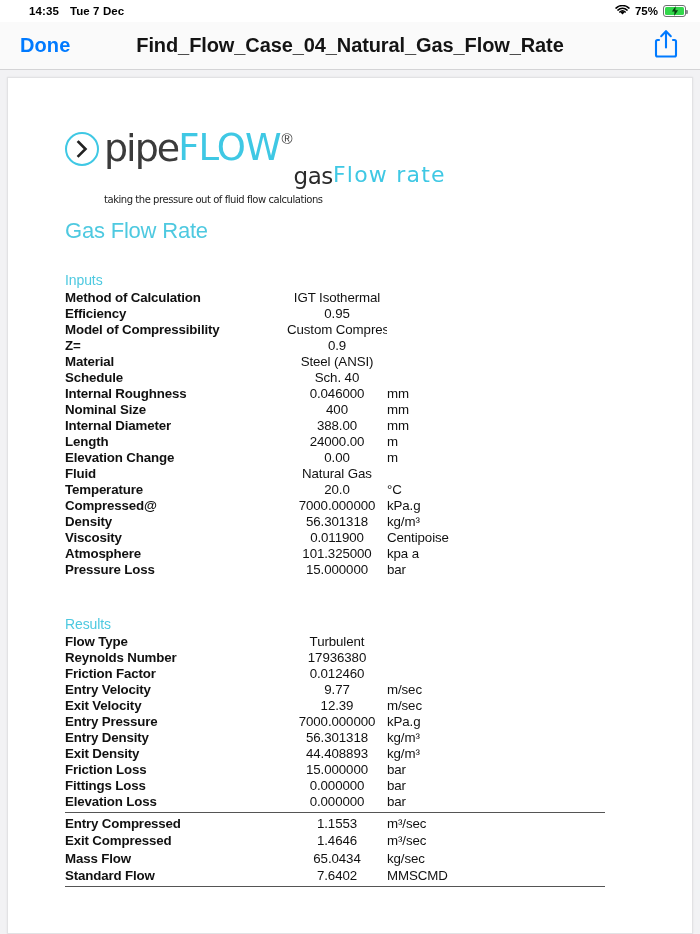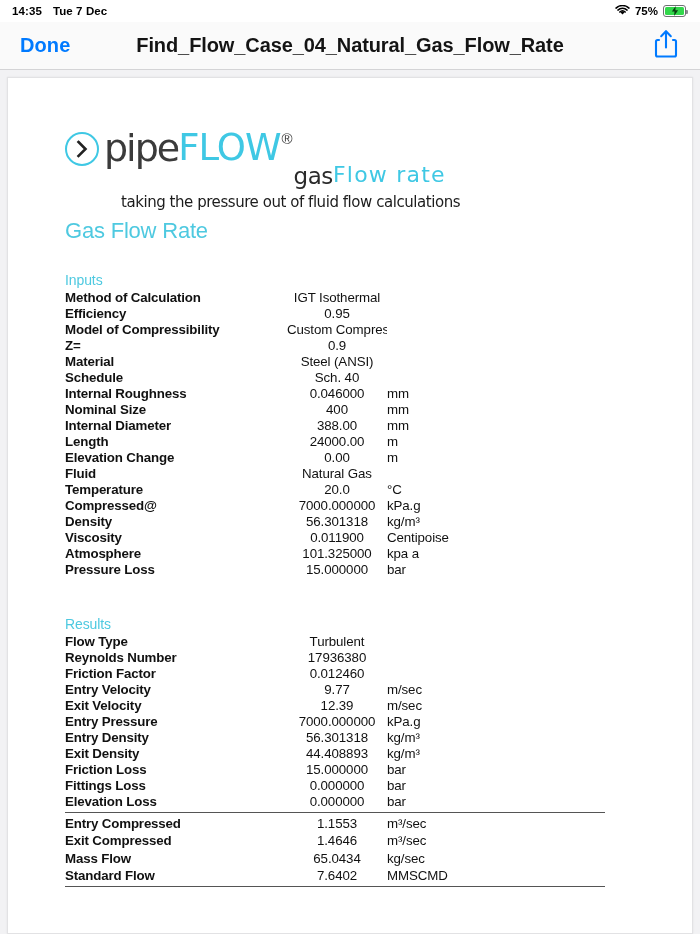--- a/index.html
+++ b/index.html
@@ -24,20 +24,21 @@
     align-items: center;
     padding: 0 14px 0 12px;
     font-size: 11.5px;
     color: #000;
     box-sizing: border-box;
   }
   .status-left {
     display: flex;
     align-items: baseline;
     gap: 11px;
+    margin-left: 17px;
   }
   .status-time { font-weight: 600; letter-spacing: 0.1px; }
   .status-date { font-weight: 600; letter-spacing: 0.1px; }
   .status-spacer { flex: 1; }
   .status-right {
     display: flex;
     align-items: center;
     gap: 5px;
   }
   .wifi-icon { display: block; }
@@ -202,26 +203,25 @@
     margin-bottom: 4px;
     margin-left: 2px;
     margin-top: 36px;
   }
   .logo-tag-row {
     display: flex;
     align-items: flex-start;
     margin-top: 3px;
   }
   .logo-tagline {
-    font-size: 15px;
+    font-size: 10px;
     color: #1c1c1c;
     font-family: "DejaVu Sans", sans-serif;
     letter-spacing: -0.45px;
     white-space: nowrap;
-    margin-left: 17px;
   }
   .logo-sub {
     color: #3fc8e4;
     font-size: 22px;
     font-family: "DejaVu Sans", sans-serif;
     letter-spacing: 1.2px;
     white-space: nowrap;
     position: absolute;
     left: 268px;
     top: 32px;

